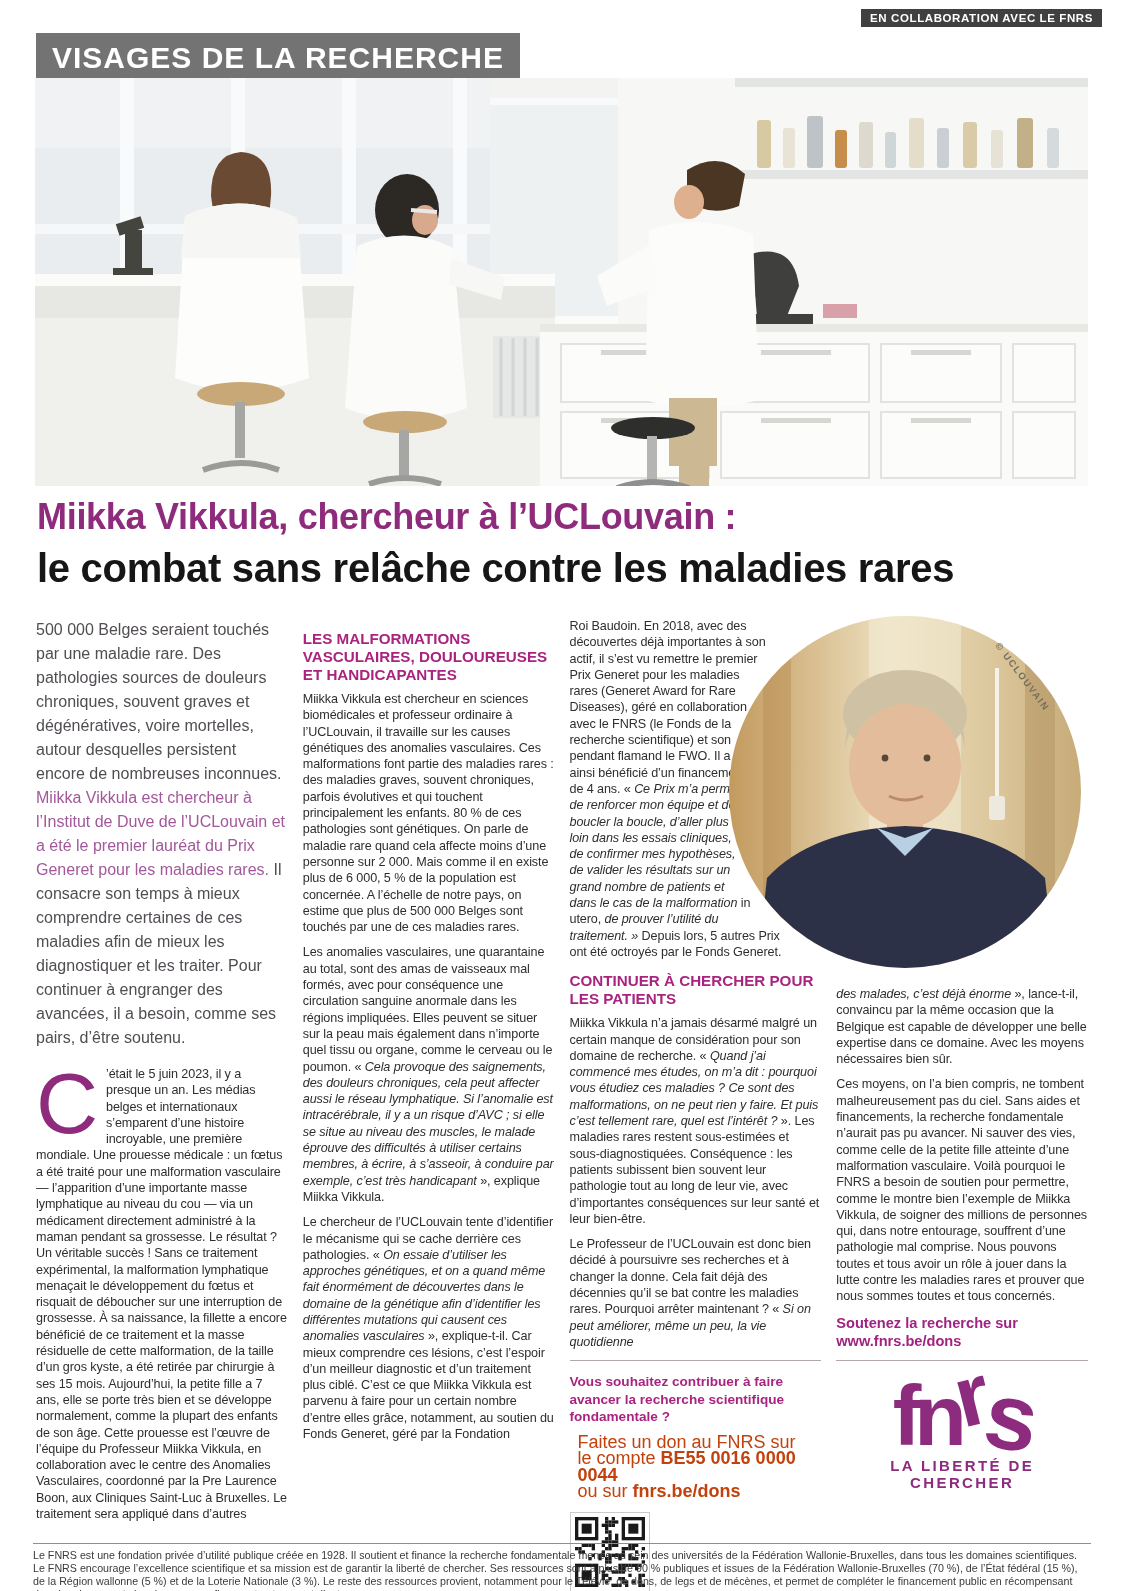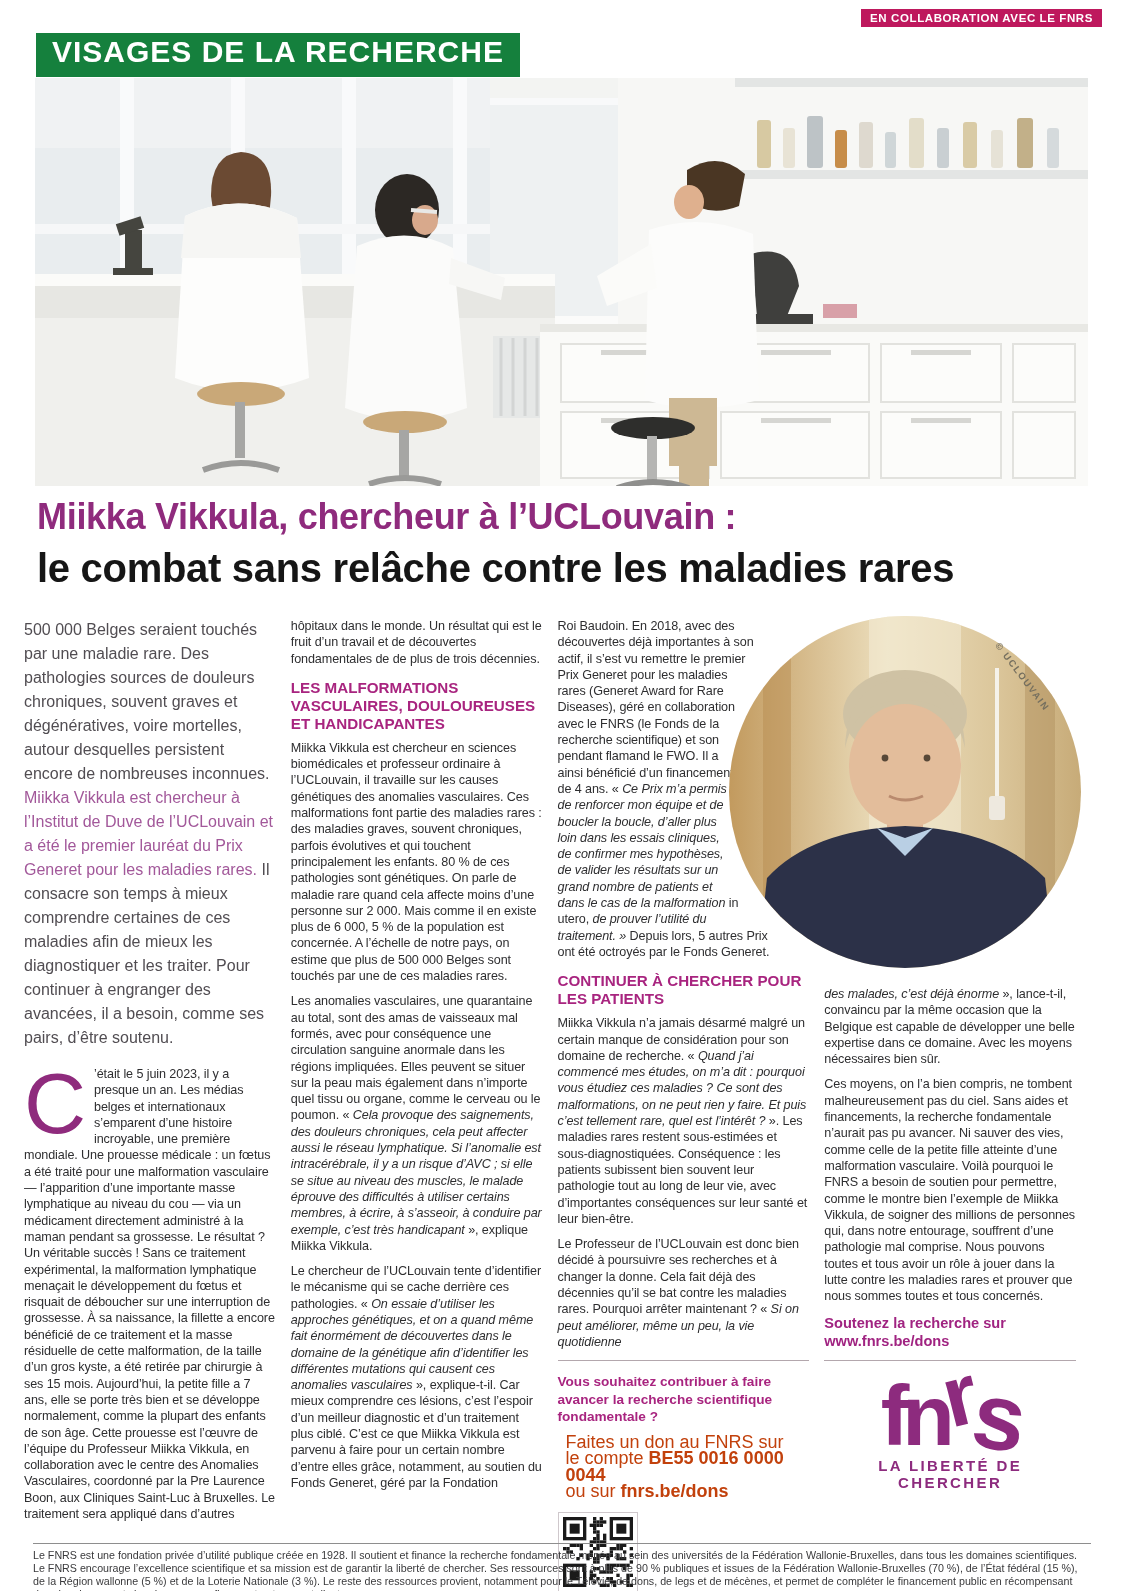--- a/index.html
+++ b/index.html
@@ -1,30 +1,30 @@
 <!DOCTYPE html>
 <html lang="fr"><head>
 <meta charset="utf-8">
 <style>
   html,body{margin:0;padding:0;background:#e8e8e8;}
   .page{position:relative;width:1124px;height:1591px;background:#ffffff;overflow:hidden;
         font-family:"Liberation Sans",sans-serif;margin:0 auto;}
   
-  .badge{position:absolute;top:9px;right:22px;background:#be185d;color:#fff;
+  .badge{position:absolute;top:9px;right:22px;background:#404040;color:#fff;
          font-size:11.5px;font-weight:700;letter-spacing:.6px;padding:3px 9px;}
-  .banner{position:absolute;top:33px;left:36px;background:#15803d;color:#fff;
-          font-size:30px;font-weight:700;letter-spacing:1px;padding:2px 16px 8px;}
+  .banner{position:absolute;top:33px;left:36px;background:#737373;color:#fff;
+          font-size:30px;font-weight:700;letter-spacing:1px;padding:8px 16px 8px;}
   
   .lab-photo{position:absolute;top:78px;left:35px;width:1053px;height:408px;overflow:hidden;background:#f3f4f2;}
   
   .titles{position:absolute;top:496px;left:37px;width:1054px;}
   .title1{font-size:36px;font-weight:700;color:#8f2b7d;letter-spacing:-.3px;}
   .title2{font-size:40px;font-weight:700;color:#161616;margin-top:8px;letter-spacing:-.3px;}
   
-  .body{position:absolute;top:618px;left:24px;width:1052px;display:flex;gap:15px;}
+  .body{position:absolute;top:618px;left:36px;width:1052px;display:flex;gap:15px;}
   .col{flex:1 1 0;min-width:0;}
   .lead{font-size:16px;line-height:24px;color:#514d52;}
   .lead .hl{color:#a2589a;}
   .body-p{font-size:12.6px;line-height:16.3px;color:#2e2e30;margin:0 0 9px;letter-spacing:-.1px;}
   .sec-h{font-size:15.2px;line-height:18px;font-weight:700;color:#a8247f;margin:12px 0 7px;}
   .dropcap{float:left;font-size:86px;line-height:66px;color:#8f2b7d;padding:4px 8px 0 0;font-weight:400;}
   .it{font-style:italic;}
   .story-start{margin-top:16px;}
   .circle-spacer{float:right;width:74px;height:356px;shape-outside:circle(182px at 158px 174px);}
   hr.col-rule{border:none;border-top:1px solid #b3a7ad;margin:10px 0 12px;}
@@ -186,21 +186,20 @@
   </div>
 
   <div class="body">
 
     <div class="col">
       <div class="lead"><span>500 000 Belges seraient touchés par une maladie rare. Des pathologies sources de douleurs chroniques, souvent graves et dégénératives, voire mortelles, autour desquelles persistent encore de nombreuses inconnues. </span><span class="hl">Miikka Vikkula est chercheur à l’Institut de Duve de l’UCLouvain et a été le premier lauréat du Prix Generet pour les maladies rares. </span><span>Il consacre son temps à mieux comprendre certaines de ces maladies afin de mieux les diagnostiquer et les traiter. Pour continuer à engranger des avancées, il a besoin, comme ses pairs, d’être soutenu.</span></div>
       <p class="body-p story-start"><span class="dropcap">C</span><span>’était le 5 juin 2023, il y a presque un an. Les médias belges et internationaux s’emparent d’une histoire incroyable, une première mondiale. Une prouesse médicale : un fœtus a été traité pour une malformation vasculaire — l’apparition d’une importante masse lymphatique au niveau du cou — via un médicament directement administré à la maman pendant sa grossesse. Le résultat ? Un véritable succès ! Sans ce traitement expérimental, la malformation lymphatique menaçait le développement du fœtus et risquait de déboucher sur une interruption de grossesse. À sa naissance, la fillette a encore bénéficié de ce traitement et la masse résiduelle de cette malformation, de la taille d’un gros kyste, a été retirée par chirurgie à ses 15 mois. Aujourd’hui, la petite fille a 7 ans, elle se porte très bien et se développe normalement, comme la plupart des enfants de son âge. Cette prouesse est l’œuvre de l’équipe du Professeur Miikka Vikkula, en collaboration avec le centre des Anomalies Vasculaires, coordonné par la Pre Laurence Boon, aux Cliniques Saint-Luc à Bruxelles. Le traitement sera appliqué dans d’autres</span></p>
     </div>
 
     <div class="col">
-      <p class="body-p">hôpitaux dans le monde. Un résultat qui est le fruit d’un travail et de découvertes fondamentales de de plus de trois décennies.</p>
       <h3 class="sec-h">LES MALFORMATIONS VASCULAIRES, DOULOUREUSES ET HANDICAPANTES</h3>
       <p class="body-p">Miikka Vikkula est chercheur en sciences biomédicales et professeur ordinaire à l’UCLouvain, il travaille sur les causes génétiques des anomalies vasculaires. Ces malformations font partie des maladies rares : des maladies graves, souvent chroniques, parfois évolutives et qui touchent principalement les enfants. 80 % de ces pathologies sont génétiques. On parle de maladie rare quand cela affecte moins d’une personne sur 2 000. Mais comme il en existe plus de 6 000, 5 % de la population est concernée. A l’échelle de notre pays, on estime que plus de 500 000 Belges sont touchés par une de ces maladies rares.</p>
       <p class="body-p"><span>Les anomalies vasculaires, une quarantaine au total, sont des amas de vaisseaux mal formés, avec pour conséquence une circulation sanguine anormale dans les régions impliquées. Elles peuvent se situer sur la peau mais également dans n’importe quel tissu ou organe, comme le cerveau ou le poumon. « </span><span class="it">Cela provoque des saignements, des douleurs chroniques, cela peut affecter aussi le réseau lymphatique. Si l’anomalie est intracérébrale, il y a un risque d’AVC ; si elle se situe au niveau des muscles, le malade éprouve des difficultés à utiliser certains membres, à écrire, à s’asseoir, à conduire par exemple, c’est très handicapant</span><span> », explique Miikka Vikkula.</span></p>
       <p class="body-p"><span>Le chercheur de l’UCLouvain tente d’identifier le mécanisme qui se cache derrière ces pathologies. « </span><span class="it">On essaie d’utiliser les approches génétiques, et on a quand même fait énormément de découvertes dans le domaine de la génétique afin d’identifier les différentes mutations qui causent ces anomalies vasculaires</span><span> », explique-t-il. Car mieux comprendre ces lésions, c’est l’espoir d’un meilleur diagnostic et d’un traitement plus ciblé. C’est ce que Miikka Vikkula est parvenu à faire pour un certain nombre d’entre elles grâce, notamment, au soutien du Fonds Generet, géré par la Fondation</span></p>
     </div>
 
     <div class="col">
       <div class="circle-spacer"></div>
       <p class="body-p"><span>Roi Baudoin. En 2018, avec des découvertes déjà importantes à son actif, il s’est vu remettre le premier Prix Generet pour les maladies rares (Generet Award for Rare Diseases), géré en collaboration avec le FNRS (le Fonds de la recherche scientifique) et son pendant flamand le FWO. Il a ainsi bénéficié d’un financement de 4 ans. « </span><span class="it">Ce Prix m’a permis de renforcer mon équipe et de boucler la boucle, d’aller plus loin dans les essais cliniques, de confirmer mes hypothèses, de valider les résultats sur un grand nombre de patients et dans le cas de la malformation</span><span> in utero,</span><span class="it"> de prouver l’utilité du traitement. »</span><span> Depuis lors, 5 autres Prix ont été octroyés par le Fonds Generet.</span></p>
       <h3 class="sec-h">CONTINUER À CHERCHER POUR LES PATIENTS</h3>

